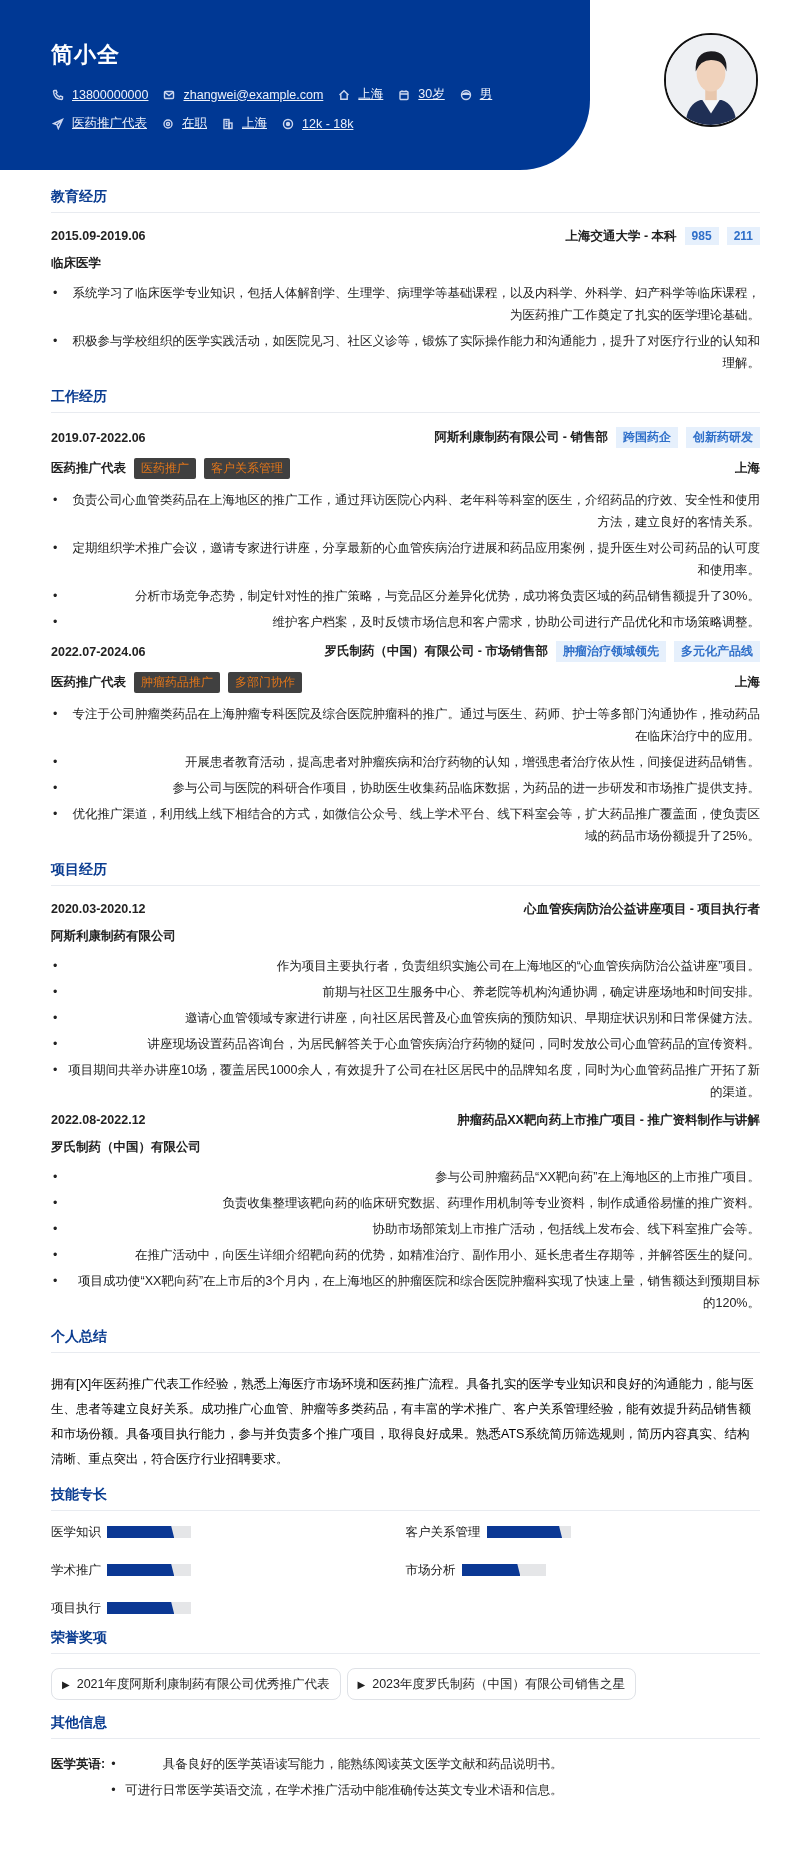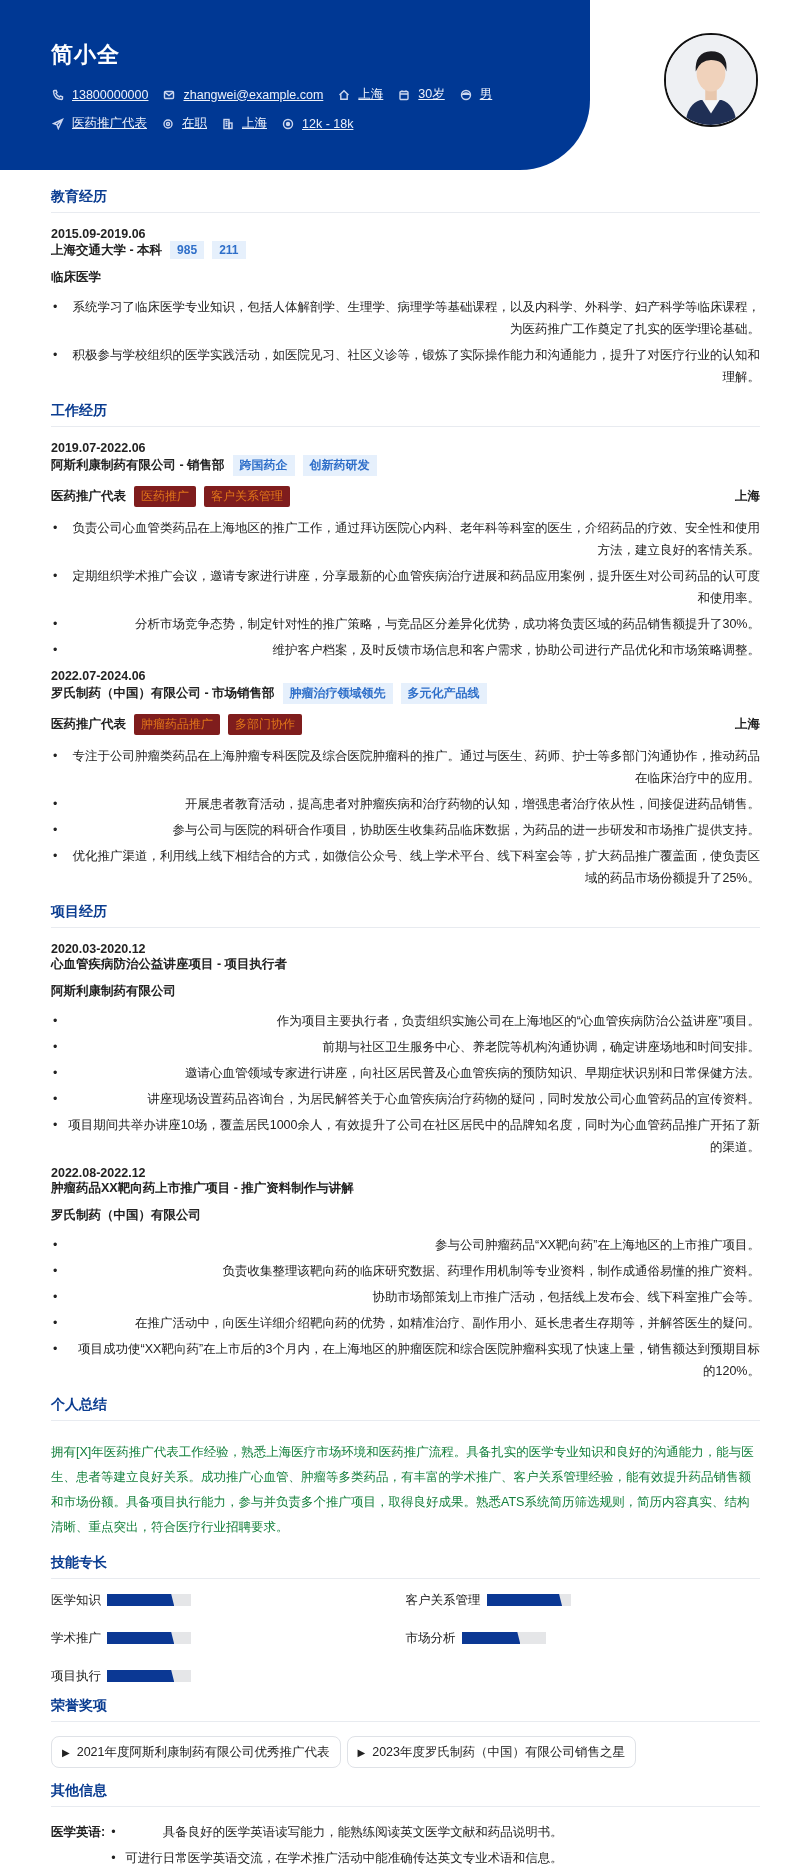--- a/index.html
+++ b/index.html
@@ -17,33 +17,33 @@
   .meta-icon { display: inline-flex; width: 14px; height: 14px; margin-right: 7px; align-items: center; justify-content: center; }
   .meta-icon svg { width: 12px; height: 12px; stroke: #cdd7ef; fill: none; stroke-width: 1.4; }
   .avatar { position: absolute; left: 664px; top: 33px; width: 94px; height: 94px; border-radius: 50%; border: 2px solid #111; overflow: hidden; background: #eef0f3; }
   .avatar svg { width: 100%; height: 100%; display: block; }
 
   
   .content { padding: 18px 34px 20px 51px; }
   .section { margin-bottom: 14px; }
   .section-title { color: #0b3d91; font-size: 14px; font-weight: bold; padding-bottom: 6px; border-bottom: 1px solid #e8ebf0; margin-bottom: 14px; }
   .entry { margin-bottom: 8px; }
-  .entry-head { display: flex; justify-content: space-between; align-items: flex-start; margin-bottom: 10px; min-height: 18px; flex-direction: column; }
+  .entry-head { display: flex; justify-content: space-between; align-items: center; margin-bottom: 10px; min-height: 18px; }
   .entry-date { font-size: 12.5px; font-weight: bold; color: #222; }
   .entry-right { display: flex; align-items: center; font-weight: bold; font-size: 12.5px; color: #222; }
   .tag-blue { display: inline-block; background: #e6f0fc; color: #2f6fc9; font-weight: bold; font-size: 12px; padding: 2px 7px; margin-left: 8px; border-radius: 0; }
-  .tag-orange { display: inline-block; background: #7f1d1d; color: #e0751a; font-weight: normal; font-size: 12px; padding: 2px 7px; margin-left: 8px; border-radius: 2px; }
+  .tag-orange { display: inline-block; background: #404040; color: #e0751a; font-weight: normal; font-size: 12px; padding: 2px 7px; margin-left: 8px; border-radius: 2px; }
   .entry-sub { display: flex; justify-content: space-between; align-items: center; margin-bottom: 10px; font-weight: bold; font-size: 12.5px; }
   .entry-sub-left { display: flex; align-items: center; }
   .bullets { list-style: none; }
   .bullets li { position: relative; padding-left: 16px; line-height: 22px; font-size: 12.5px; color: #222; margin-bottom: 4px; text-indent: 0; text-align: right; }
   .bullets li::before { content: "•"; position: absolute; left: 2px; top: 0; color: #222; }
   .bullets li.wrap-left { padding-left: 0; text-indent: 16px; }
   .bullets li.wrap-left::before { left: 2px; text-indent: 0; }
-  .summary { font-size: 12.5px; line-height: 25px; color: #15803d; margin-bottom: 4px; margin-top: 19px; }
+  .summary { font-size: 12.5px; line-height: 25px; color: #000000; margin-bottom: 4px; margin-top: 19px; }
 
   
   .skills { display: grid; grid-template-columns: 1fr 1fr; row-gap: 24px; margin-bottom: 8px; }
   .skill { display: flex; align-items: center; height: 14px; }
   .skill-label { font-size: 12.5px; color: #222; margin-right: 6px; white-space: nowrap; }
   .skill-track { position: relative; width: 84px; height: 12px; background: #e5e6e8; overflow: hidden; }
   .skill-fill { position: absolute; left: 0; top: 0; height: 100%; background: #0b3894; clip-path: polygon(0 0, calc(100% - 3px) 0, 100% 100%, 0 100%); }
 
   
   .awards { display: flex; gap: 6px; margin-bottom: 6px; }

